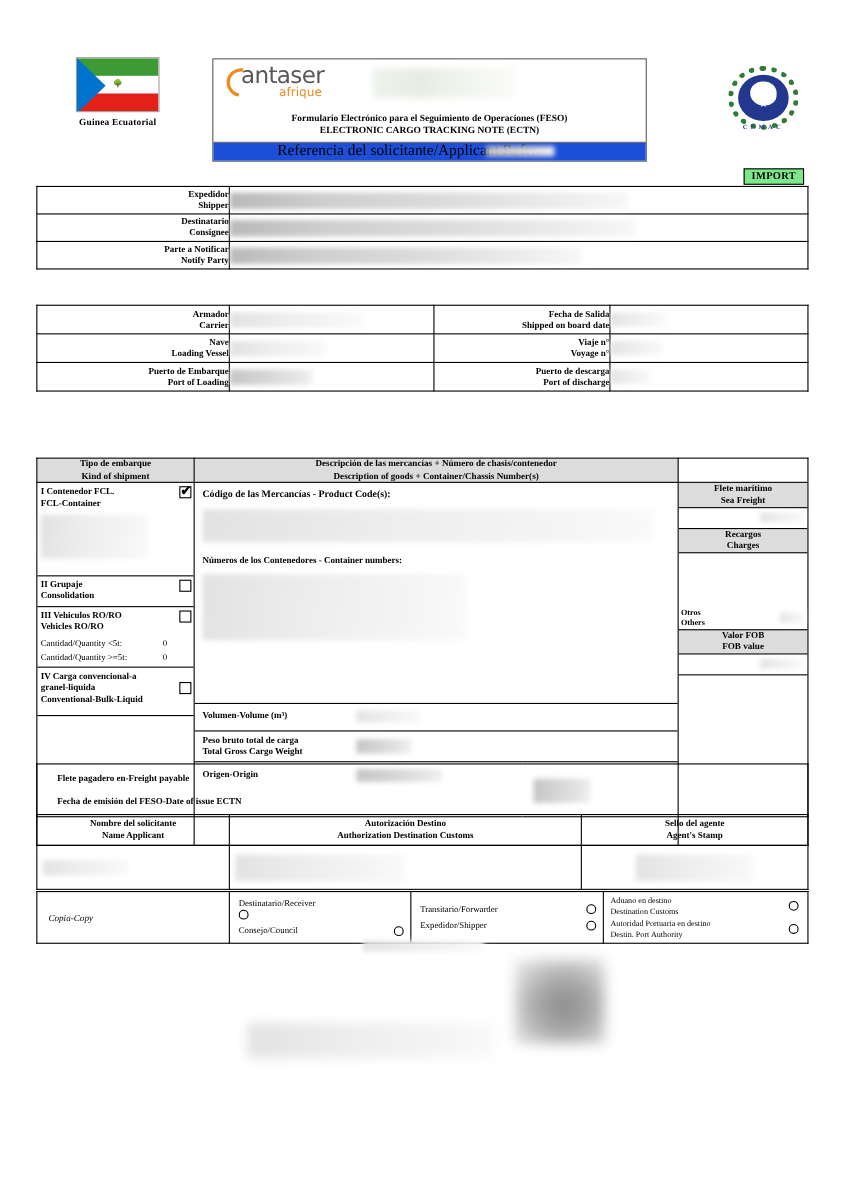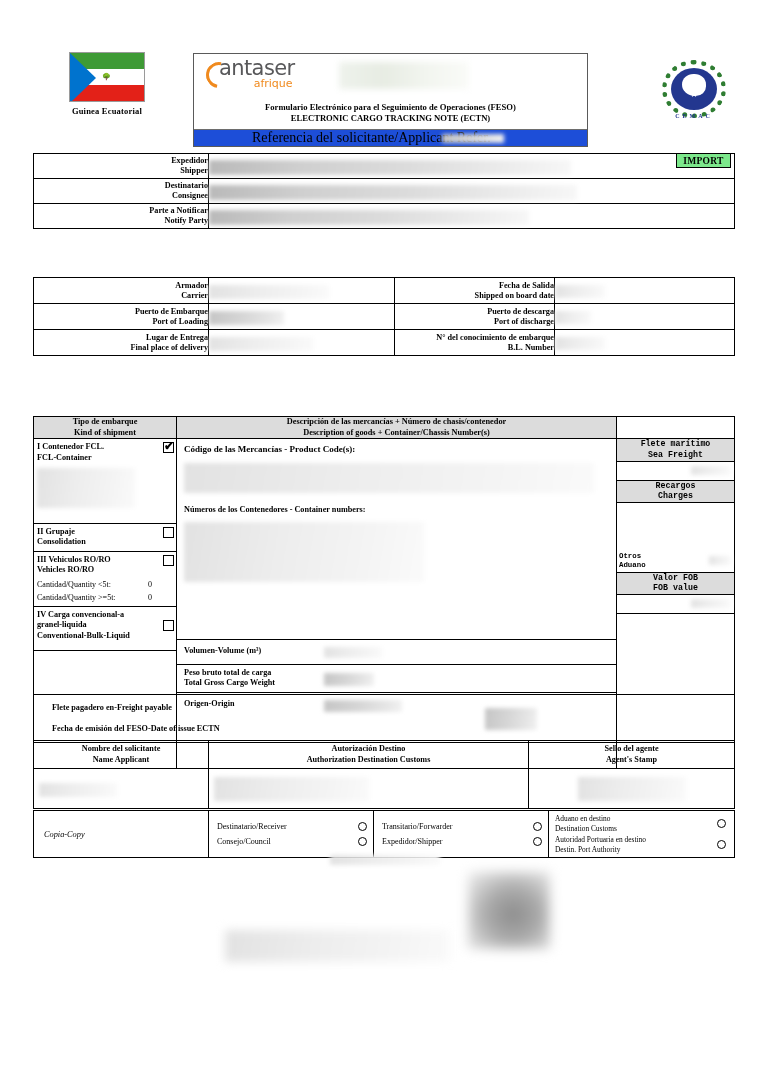--- a/index.html
+++ b/index.html
@@ -143,21 +143,21 @@
       <div class="ring"></div>
         <div class="globe"></div>
         <div class="land"></div>
       <div class="star">★</div>
       <div class="cemac">CEMAC</div>
     </div>
 
     <div class="import-badge">IMPORT</div>
   </div>
 
-  <table class="frm" style="top:153px;border-radius:20px;">
+  <table class="frm" style="top:169px;border-radius:20px;">
     <tbody>
         <tr>
       <td style="width:175px;" class="lab">
         <span>Expedidor</span><br>
         <span>Shipper</span>
       </td>
       <td class="val" style="height:25px;">
         <span class="blur" style="width:362px;height:15px;"></span>
       </td>
     </tr>
@@ -195,48 +195,48 @@
       <td style="width:160px;" class="lab">
         <span>Fecha de Salida</span><br>
         <span>Shipped on board date</span>
       </td>
       <td class="val">
         <span class="blur light" style="width:50px;height:13px;"></span>
       </td>
     </tr>
     <tr>
       <td class="lab">
+        <span>Nave</span><br>
+        <span>Loading Vessel</span>
+      </td>
+      <td class="val" style="height:26px;">
+        <span class="blur light" style="width:88px;height:14px;"></span>
+      </td>
+      <td class="lab">
+        <span>Viaje n°</span><br>
+        <span>Voyage n°</span>
+      </td>
+      <td class="val">
+        <span class="blur light" style="width:48px;height:13px;"></span>
+      </td>
+    </tr>
+    <tr>
+      <td class="lab">
         <span>Puerto de Embarque</span><br>
         <span>Port of Loading</span>
       </td>
       <td class="val" style="height:26px;">
         <span class="blur mid" style="width:75px;height:14px;"></span>
       </td>
       <td class="lab">
         <span>Puerto de descarga</span><br>
         <span>Port of discharge</span>
       </td>
       <td class="val">
         <span class="blur light" style="width:36px;height:13px;"></span>
-      </td>
-    </tr>
-    <tr>
-      <td class="lab">
-        <span>Lugar de Entrega</span><br>
-        <span>Final place of delivery</span>
-      </td>
-      <td class="val" style="height:26px;">
-        <span class="blur light" style="width:104px;height:14px;"></span>
-      </td>
-      <td class="lab">
-        <span>N° del conocimiento de embarque</span><br>
-        <span>B.L. Number</span>
-      </td>
-      <td class="val">
-        <span class="blur light" style="width:50px;height:13px;"></span>
       </td>
     </tr>
   </tbody>
     </table>
 
   <table class="frm" style="top:416px;">
 
     <tbody>
         <tr>
       <td class="hdrcell" style="width:143px;">
@@ -361,21 +361,21 @@
                   <span class="blur mid" style="width:78px;height:12px;"></span>
                 </span>
               </div>
             </td>
           </tr>
         </tbody>
             </table>
       </td>
 
       <td style="vertical-align:top;padding:0;">
-        <table style="width:100%;font-family:Liberation Mono, monospace;">
+        <table style="width:100%;">
           <tbody>
                 <tr>
             <td class="hdrcell" style="border:none;border-bottom:1.1px solid #000;height:22px;">
               <span>Flete marítimo</span><br>
               <span>Sea Freight</span>
             </td>
           </tr>
           <tr>
             <td style="border:none;border-bottom:1.1px solid #000;height:15px;text-align:right;padding-right:3px;">
               <span class="blur light" style="width:40px;height:9px;"></span>
@@ -385,21 +385,21 @@
             <td class="hdrcell" style="border:none;border-bottom:1.1px solid #000;height:22px;">
               <span>Recargos</span><br>
               <span>Charges</span>
             </td>
           </tr>
           <tr>
             <td style="border:none;border-bottom:1.1px solid #000;height:18px;padding:1px 3px 1px 2px;">
               <div style="display:flex;justify-content:space-between;align-items:center;margin-top:48px;">
                 <span class="txt75" style="font-weight:bold;">
                   <span>Otros</span><br>
-                  <span>Aduano</span>
+                  <span>Others</span>
                 </span>
                 <span>
                   <span class="blur light" style="width:22px;height:9px;"></span>
                 </span>
               </div>
             </td>
           </tr>
           <tr>
             <td class="hdrcell" style="border:none;border-bottom:1.1px solid #000;height:22px;">
               <span>Valor FOB</span><br>
@@ -464,21 +464,21 @@
     </tr>
   </tbody>
     </table>
 
   <table class="frm" style="top:810px;">
     <tbody>
         <tr>
       <td style="width:175px;padding-left:10px;height:46px;font-size:8.3px;font-style:italic;">Copia-Copy</td>
 
       <td style="width:165px;padding:4px 6px 4px 8px;">
-        <div style="display:flex;justify-content:space-between;">
+        <div style="display:flex;justify-content:space-between;flex-direction:column;">
           <span class="txt8">Destinatario/Receiver</span>
           <span class="radio"></span>
         </div>
         <div style="display:flex;justify-content:space-between;align-items:center;margin-top:5px;">
           <span class="txt8">Consejo/Council</span>
           <span class="radio"></span>
         </div>
       </td>
 
       <td style="width:175px;padding:4px 6px 4px 8px;">

